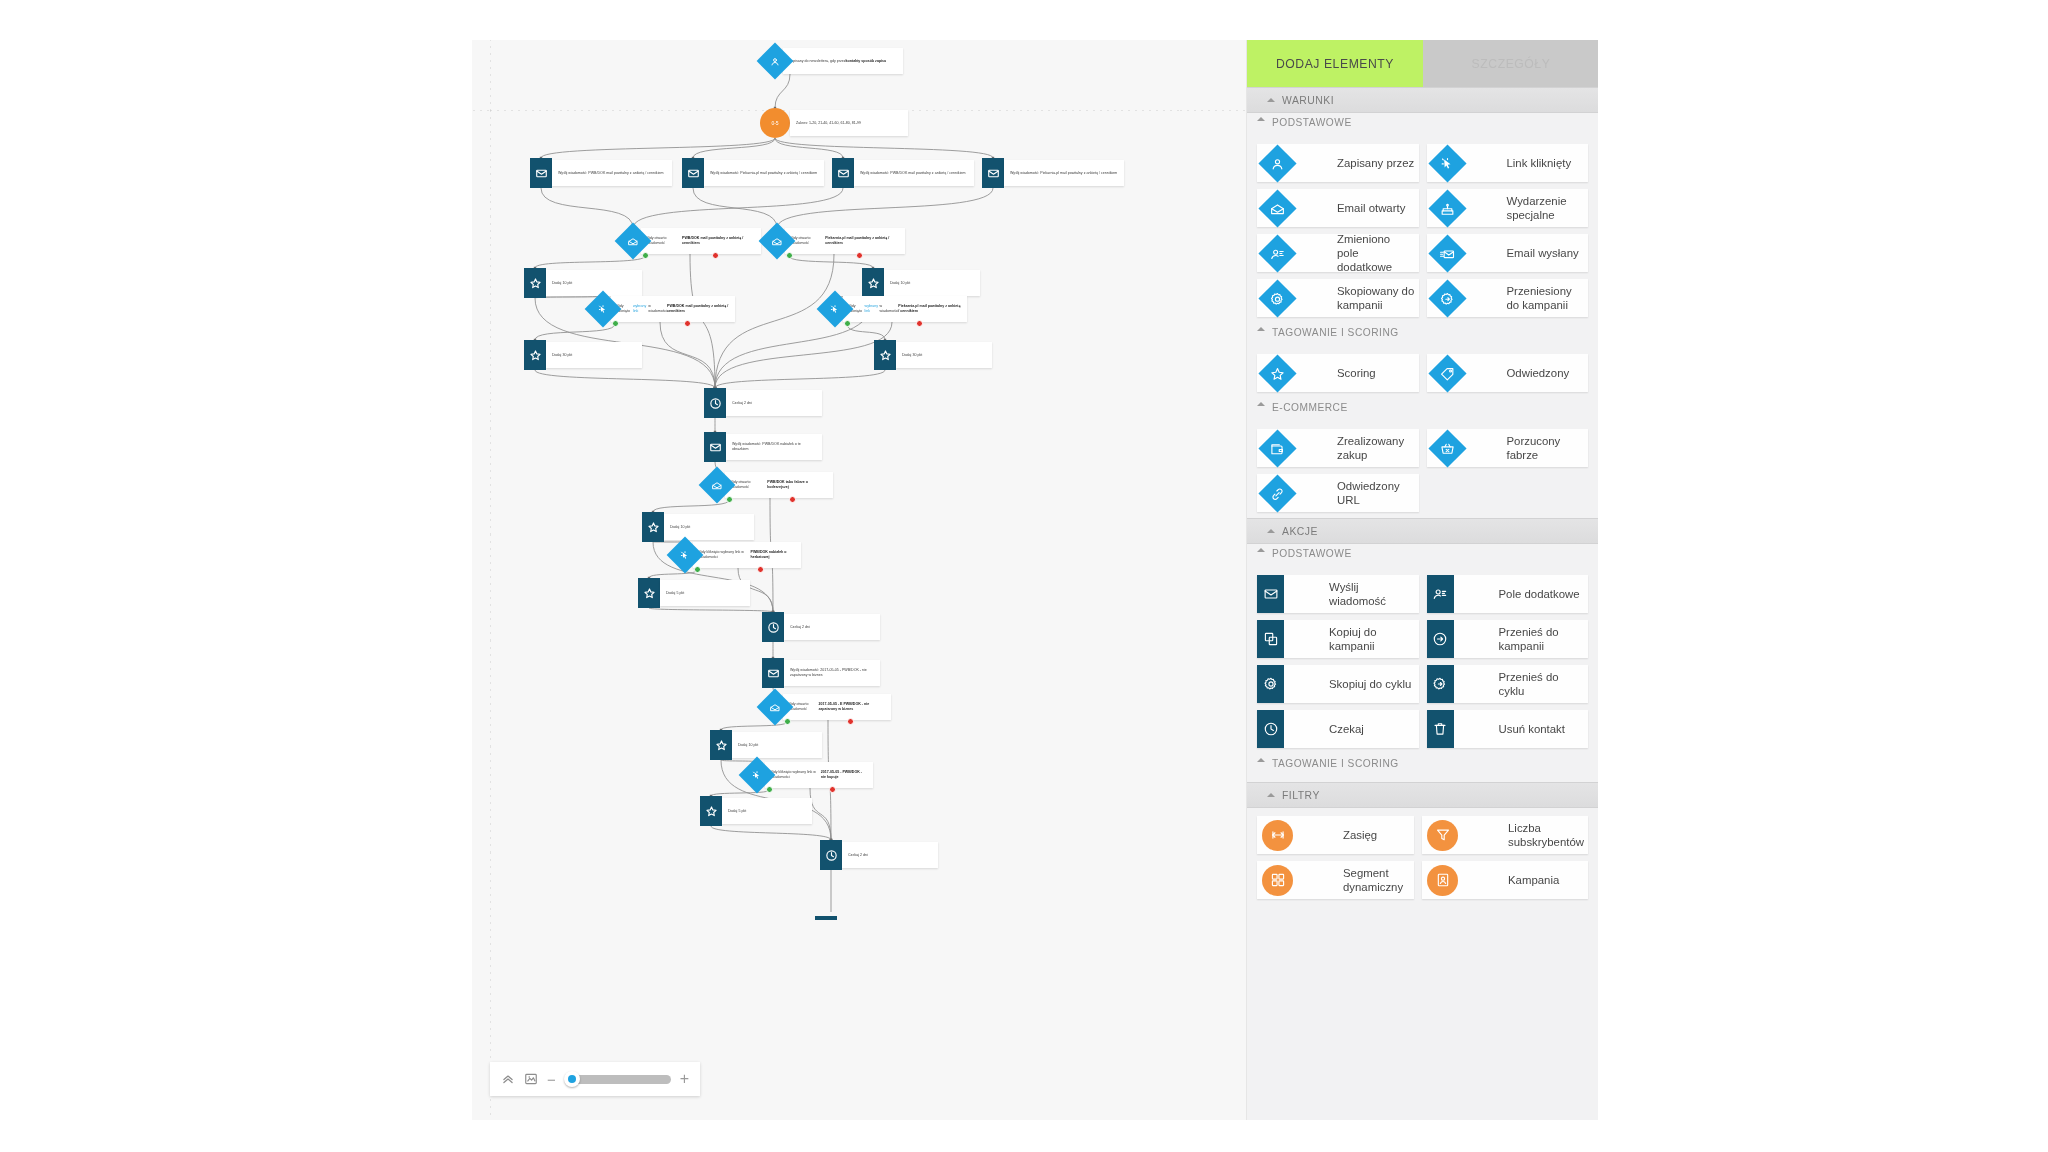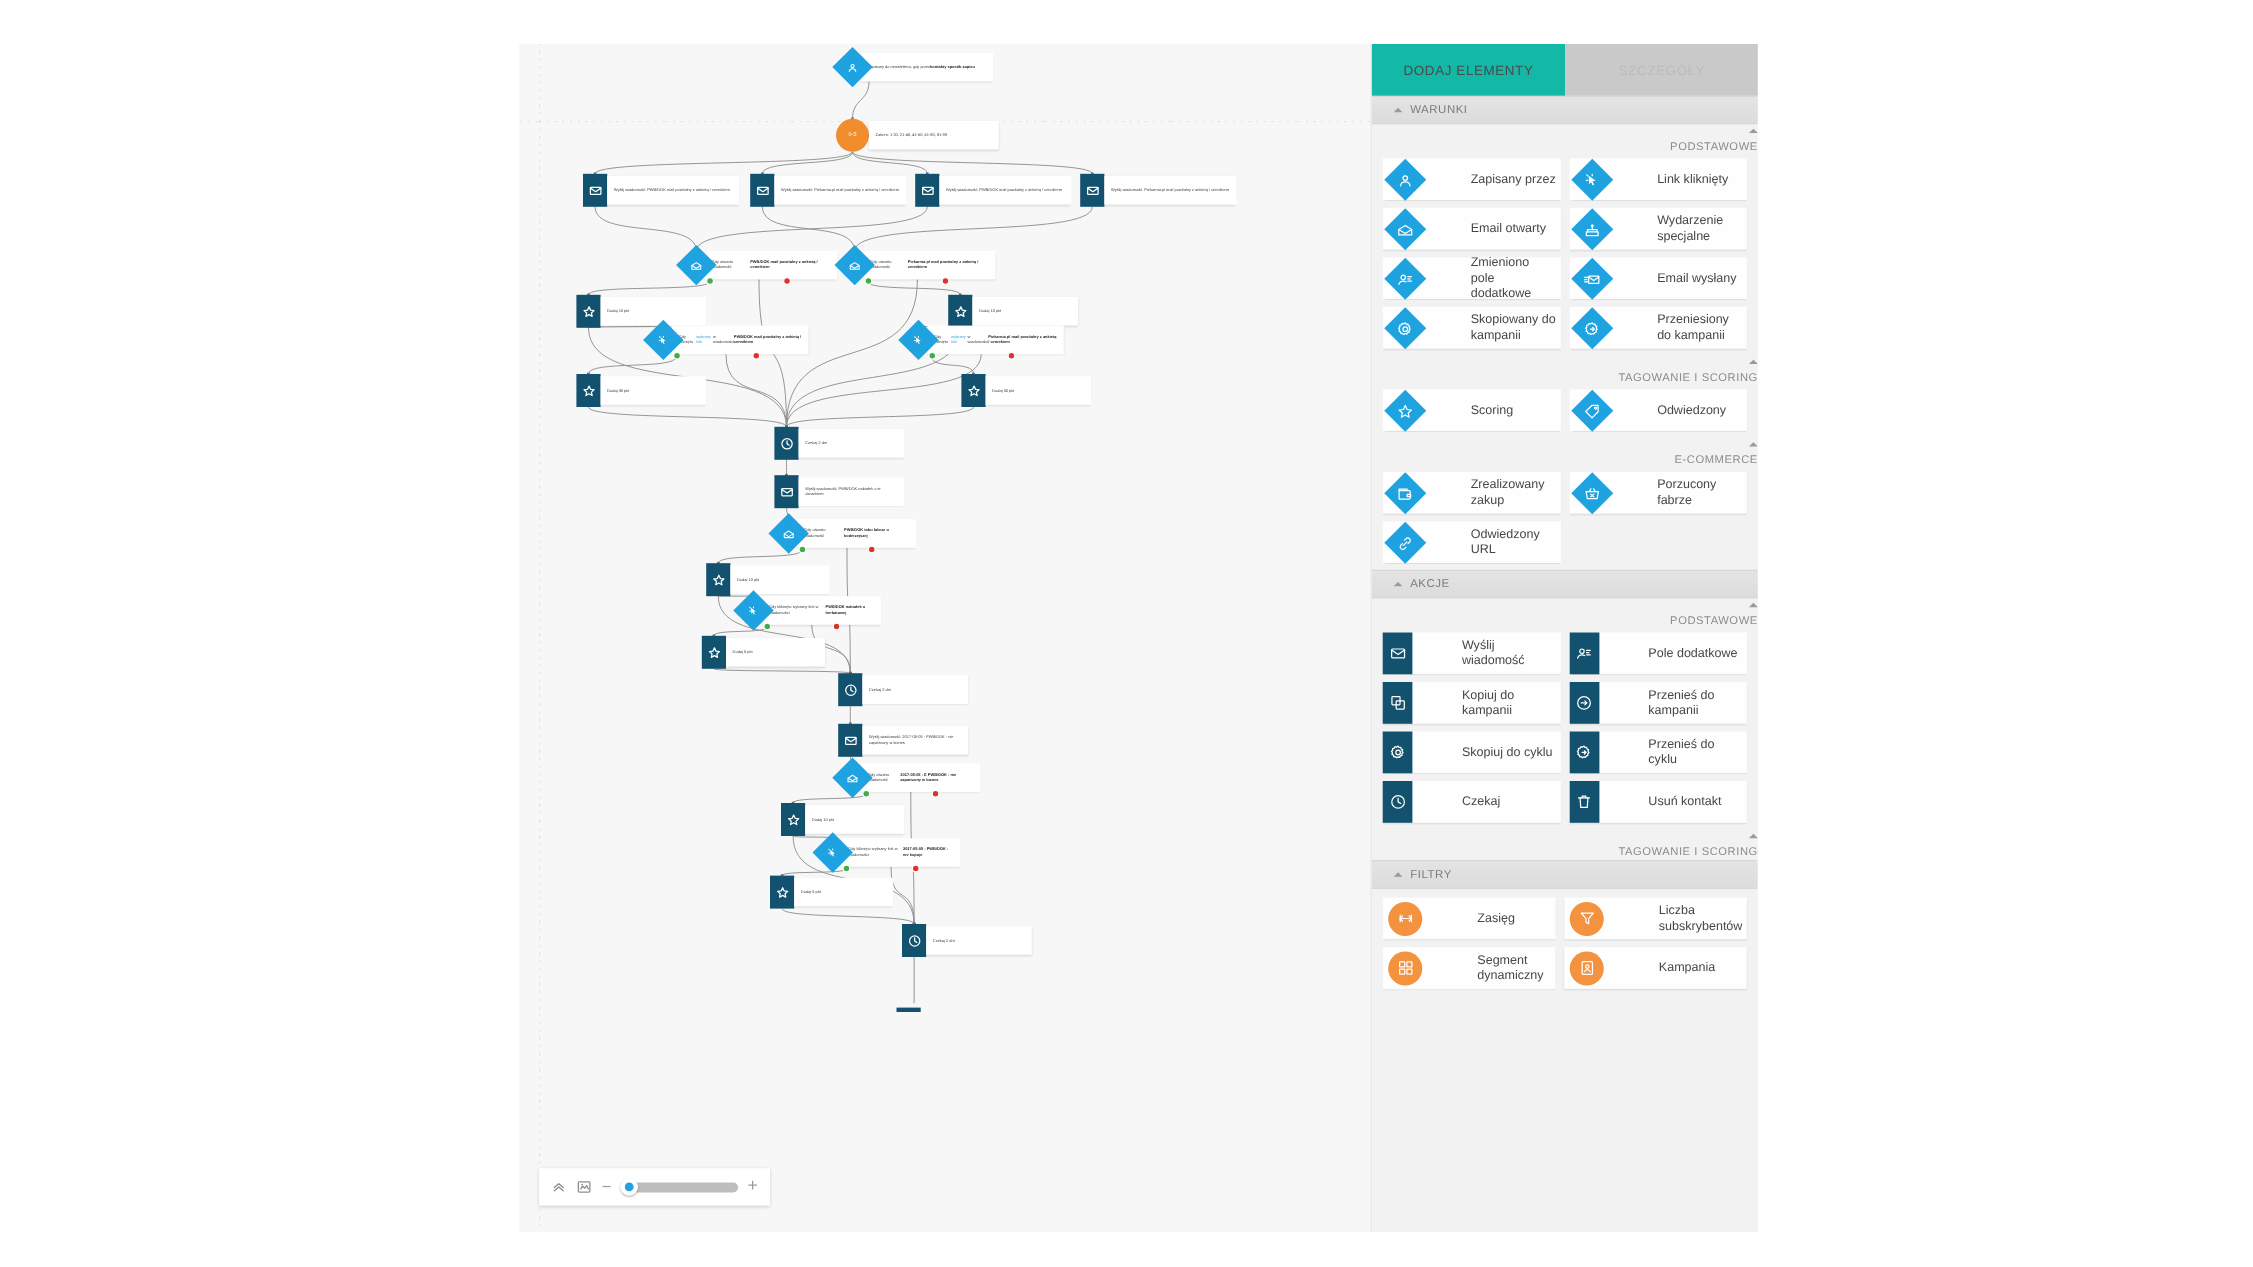--- a/index.html
+++ b/index.html
@@ -80,36 +80,35 @@
     background: #f2f2f3;
     overflow: hidden;
     border-left: 1px solid #e6e6e6;
   }
   #tabs { display:flex; height: 47px; background:#f2f2f3; }
   .tab {
     display:flex; align-items:center; justify-content:center;
     font-size: 12.2px; letter-spacing: .55px; color:#4b4b4b;
     cursor: pointer; user-select:none;
   }
-  .tab.active { flex: 0 0 176px; background:#14b8a6; color:#4a4a4a; }
+  .tab.active { flex: 0 0 176px; background:#bef264; color:#4a4a4a; }
   .tab.inactive { flex: 0 0 176px; background:#c9c9c9; color:#bcbcbc; }
 
   .group-bar {
     height: 26px; display:flex; align-items:center;
     padding-left: 20px; gap: 7px;
     background: linear-gradient(to bottom, #e4e4e5, #dcdcdd);
     border-top: 1px solid #d2d2d3; border-bottom: 1px solid #d2d2d3;
     font-size: 10.4px; letter-spacing:.5px; color:#7b7b7b;
   }
   .sub-bar {
-    height: 24px; display:flex; align-items:flex-end;
+    height: 24px; display:flex; align-items:flex-start;
     padding-left: 10px; gap: 7px;
     font-size: 10.2px; letter-spacing:.5px; color:#8b8b8b;
     margin-top: 4px;
-    flex-direction: column;
   }
   .caret { width:0;height:0;border-left:4px solid transparent;border-right:4px solid transparent;border-bottom:4.5px solid #9a9a9a; }
 
   .grid {
     display:grid; grid-template-columns: 1fr 1fr;
     column-gap: 8px; row-gap: 7px;
     padding: 3px 10px 6px 10px;
   }
   .item {
     position: relative; height: 38px;

